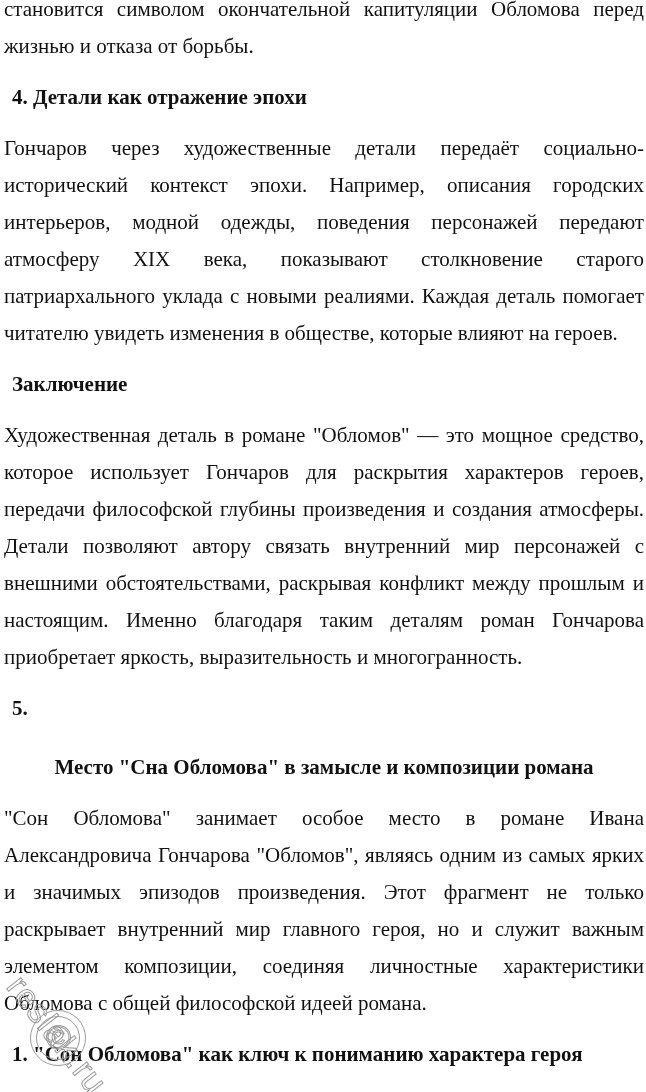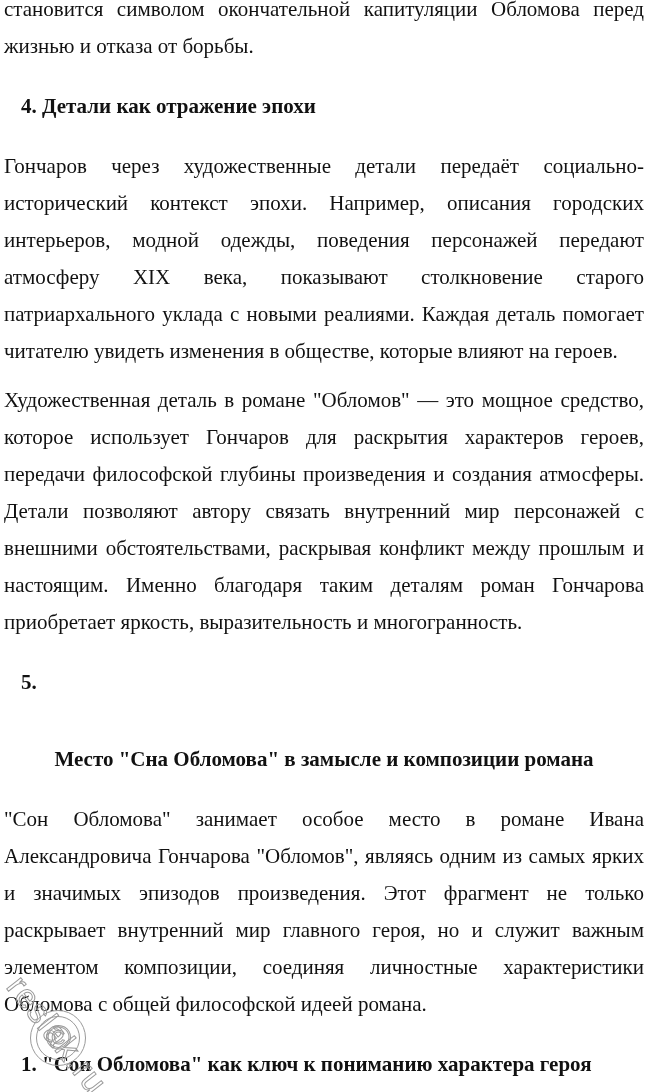--- a/index.html
+++ b/index.html
@@ -25,21 +25,21 @@
       font-size: 21px;
       line-height: 37px;
       text-align: justify;
       text-align-last: left;
       margin: 0;
     }
     .h {
       font-size: 21px;
       line-height: 37px;
       font-weight: bold;
-      margin: 17px;
+      margin: 8px;
     }
     .gap { height: 6px; }
     .center { text-align: center; }
     .watermark {
       position: absolute;
       left: 2px;
       top: 968px;
       width: 150px;
       height: 130px;
       pointer-events: none;
@@ -86,20 +86,21 @@
 </head>
 <body>
 
 <div class="page">
   <p class="p">становится символом окончательной капитуляции Обломова перед жизнью и отказа от борьбы.</p>
   <div class="gap"></div>
   <p class="h">4. Детали как отражение эпохи</p>
   <div class="gap"></div>
   <p class="p">Гончаров через художественные детали передаёт социально-исторический контекст эпохи. Например, описания городских интерьеров, модной одежды, поведения персонажей передают атмосферу XIX века, показывают столкновение старого патриархального уклада с новыми реалиями. Каждая деталь помогает читателю увидеть изменения в обществе, которые влияют на героев.</p>
   <div class="gap"></div>
+  <p class="h">Заключение</p>
   <div class="gap"></div>
   <p class="p">Художественная деталь в романе "Обломов" — это мощное средство, которое использует Гончаров для раскрытия характеров героев, передачи философской глубины произведения и создания атмосферы. Детали позволяют автору связать внутренний мир персонажей с внешними обстоятельствами, раскрывая конфликт между прошлым и настоящим. Именно благодаря таким деталям роман Гончарова приобретает яркость, выразительность и многогранность.</p>
   <div class="gap"></div>
   <p class="h">5.</p>
   <div class="gap"></div>
   <p class="h center">Место "Сна Обломова" в замысле и композиции романа</p>
   <div class="gap"></div>
   <p class="p">"Сон Обломова" занимает особое место в романе Ивана Александровича Гончарова "Обломов", являясь одним из самых ярких и значимых эпизодов произведения. Этот фрагмент не только раскрывает внутренний мир главного героя, но и служит важным элементом композиции, соединяя личностные характеристики Обломова с общей философской идеей романа.</p>
   <div class="gap"></div>
   <p class="h">1. "Сон Обломова" как ключ к пониманию характера героя</p>

